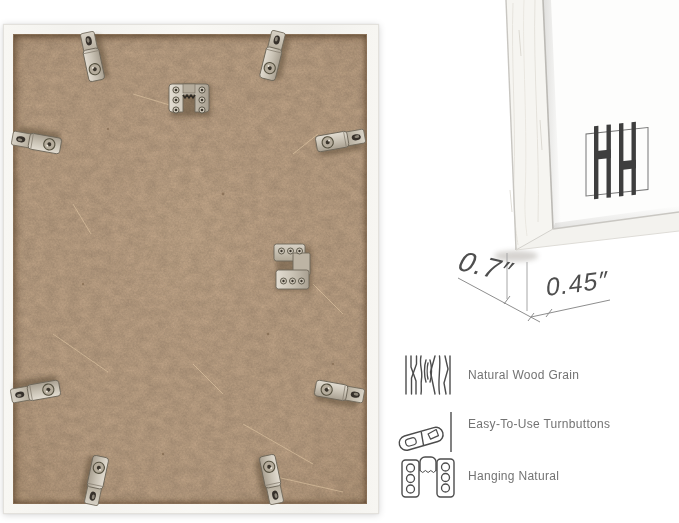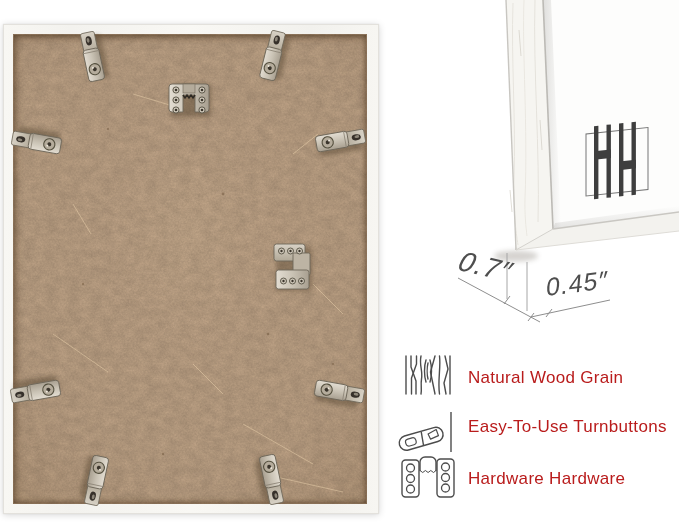--- a/index.html
+++ b/index.html
@@ -23,21 +23,21 @@
 
   
   .corner-photo{left:450px;top:0;width:229px;height:340px;}
 
   .dim-text{position:absolute;color:#4e4e4e;letter-spacing:1px;white-space:nowrap;}
   .dim-depth{left:459px;top:251px;font-size:28px;transform:rotate(13deg) skewX(-16deg);}
   .dim-width{left:546px;top:269px;font-size:25px;transform:rotate(-7deg) skewX(-12deg);}
 
   
   .feat-icon{position:absolute;}
-  .feat-label{position:absolute;left:468px;font-size:17px;color:#b91c1c;
+  .feat-label{position:absolute;left:468px;font-size:12px;color:#737373;
               letter-spacing:.3px;white-space:nowrap;}
   .lbl-1{top:368px;} .lbl-2{top:417px;} .lbl-3{top:469px;}
 </style>
 </head>
 <body>
 
 <div class="abs back-photo">
   <div class="frame-face"></div>
 
   <div class="kraft">
@@ -281,15 +281,15 @@
       <g fill="none" stroke-width="1.3">
         <circle cx="9.5" cy="12" r="4"></circle>
           <circle cx="9.5" cy="22.5" r="4"></circle>
           <circle cx="9.5" cy="33" r="4"></circle>
         <circle cx="44.5" cy="11" r="4"></circle>
           <circle cx="44.5" cy="21.5" r="4"></circle>
           <circle cx="44.5" cy="32" r="4"></circle>
       </g>
     </g>
   </svg>
-  <span class="feat-label lbl-3">Hardware Hardware</span>
+  <span class="feat-label lbl-3">Hanging Natural</span>
 
 </div>
 
 </body></html>

